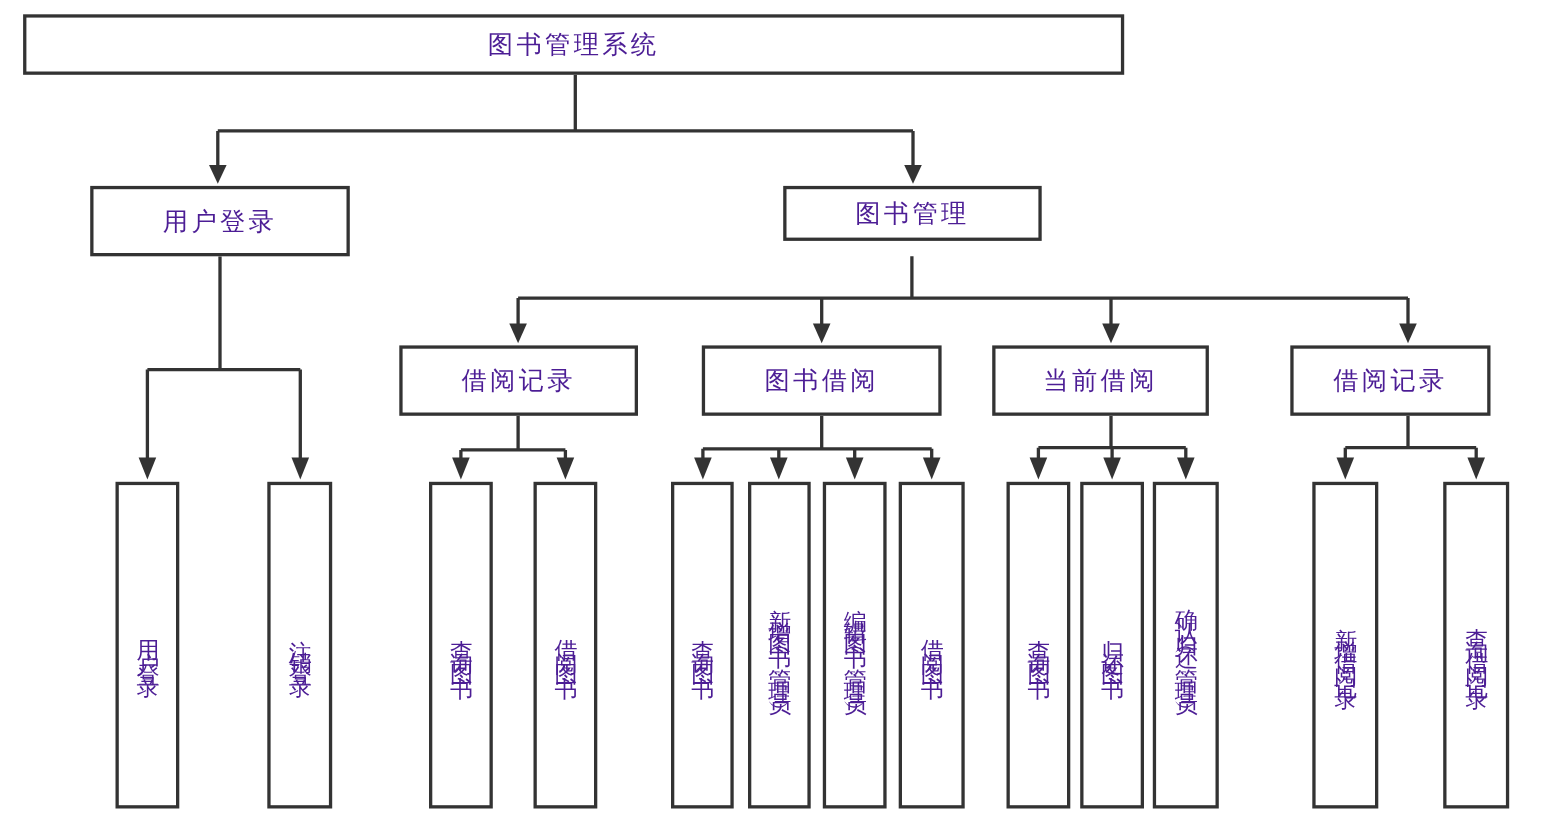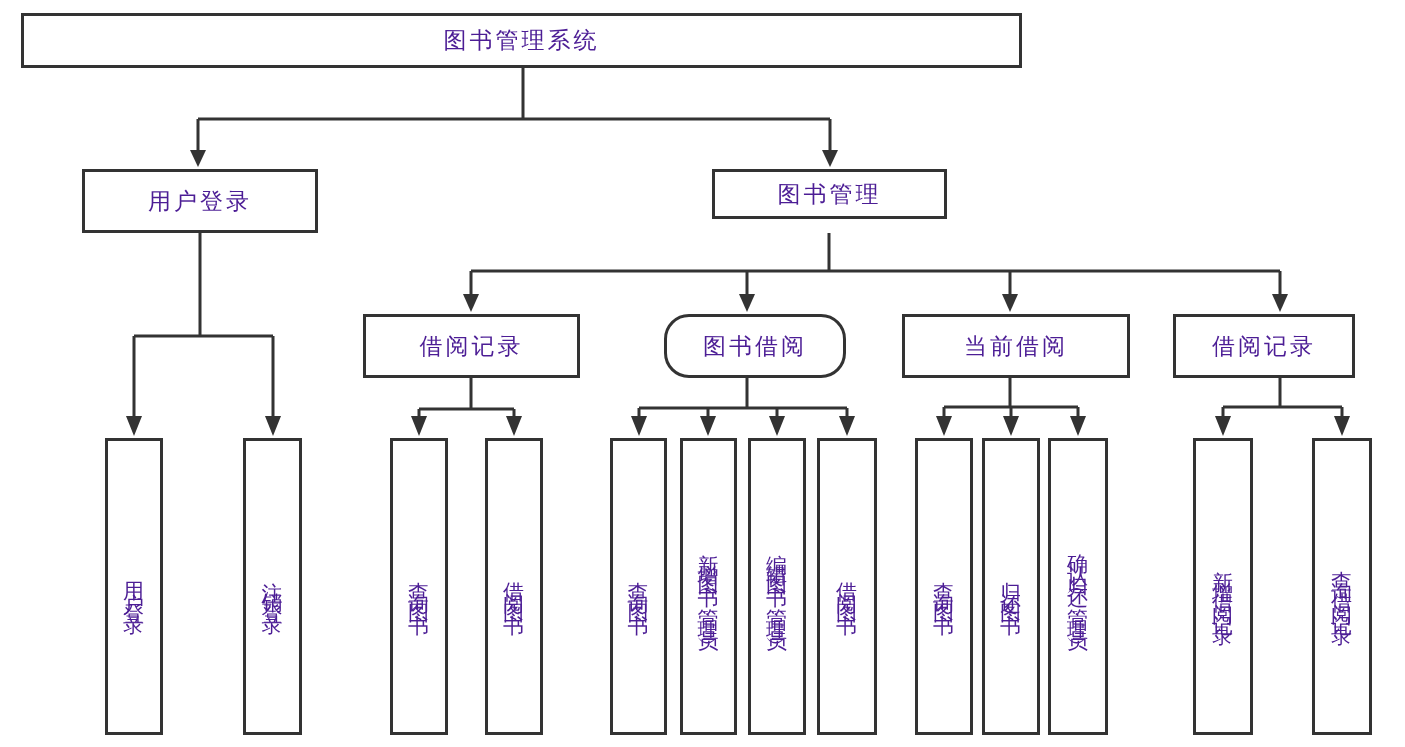--- a/index.html
+++ b/index.html
@@ -105,22 +105,22 @@
     <polygon points="1215,416 1231,416 1223,436"></polygon>
     <polygon points="1334,416 1350,416 1342,436"></polygon>
   </svg>
 
   <div class="node h" style="left:21px; top:13px; width:1001px; height:55px;">图书管理系统</div>
 
   <div class="node h" style="left:82px; top:169px; width:236px; height:64px;">用户登录</div>
   <div class="node h" style="left:712px; top:169px; width:235px; height:50px;">图书管理</div>
 
   <div class="node h" style="left:363px; top:314px; width:217px; height:64px;">借阅记录</div>
-  <div class="node h" style="left:664px; top:314px; width:182px; height:64px;border-radius:25px;">图书借阅</div>
-  <div class="node h" style="left:902px; top:314px; width:228px; height:64px;">当前借阅</div>
+  <div class="node h" style="left:638px; top:314px; width:218px; height:64px;">图书借阅</div>
+  <div class="node h" style="left:902px; top:314px; width:197px; height:64px;">当前借阅</div>
   <div class="node h" style="left:1173px; top:314px; width:182px; height:64px;">借阅记录</div>
 
   <div class="node v" style="left:105px; top:438px; width:58px; height:297px;">用户登录</div>
   <div class="node v" style="left:243px; top:438px; width:59px; height:297px;">注销登录</div>
 
   <div class="node v" style="left:390px; top:438px; width:58px; height:297px;">查询图书</div>
   <div class="node v" style="left:485px; top:438px; width:58px; height:297px;">借阅图书</div>
 
   <div class="node v" style="left:610px; top:438px; width:57px; height:297px;">查询图书</div>
   <div class="node v" style="left:680px; top:438px; width:57px; height:297px;">新增图书（管理员）</div>

